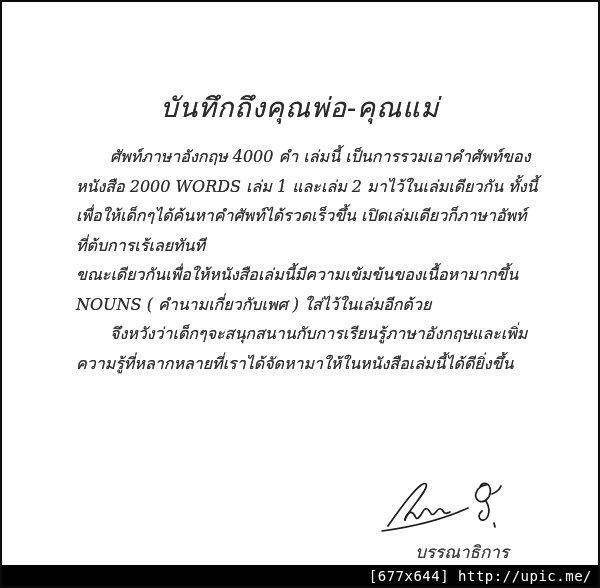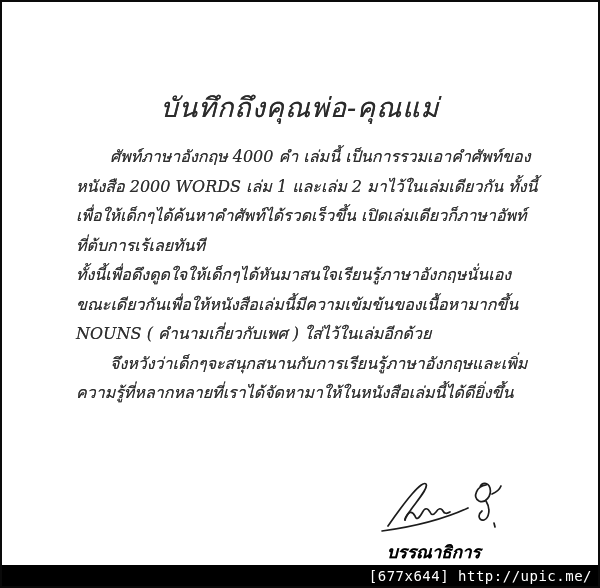--- a/index.html
+++ b/index.html
@@ -43,26 +43,25 @@
   .signature-block {
     position: absolute;
     left: 370px; top: 472px;
     width: 150px; height: 64px;
   }
   .signature-block svg { display: block; width: 150px; height: 64px; }
   .signature-caption {
     position: absolute;
     left: 385px; top: 536px;
     width: 150px;
-    text-align: left;
+    text-align: center;
     font-style: italic;
     font-size: 17px;
-    color: #000000;
+    color: #404040;
     text-shadow: 0 0 0.3px #666;
-    font-weight: bold;
   }
   .watermark-bar {
     position: absolute;
     left: 0; right: 0; bottom: 0;
     height: 21px;
     background: #000000;
     display: flex;
     align-items: center;
     justify-content: flex-end;
     padding-right: 6px;
@@ -80,21 +79,20 @@
 
 <div class="scan-frame">
 
   <div class="doc-title">บันทึกถึงคุณพ่อ-คุณแม่</div>
 
   <div class="doc-body">
     <div class="doc-line para-start">ศัพท์ภาษาอังกฤษ 4000 คำ เล่มนี้ เป็นการรวมเอาคำศัพท์ของ</div>
     <div class="doc-line">หนังสือ 2000 WORDS เล่ม 1 และเล่ม 2 มาไว้ในเล่มเดียวกัน ทั้งนี้</div>
     <div class="doc-line">เพื่อให้เด็กๆได้ค้นหาคำศัพท์ได้รวดเร็วขึ้น เปิดเล่มเดียวก็ภาษาอัพท์</div>
     <div class="doc-line">ที่ต้บการเร้เลยทันที</div>
-    <div class="doc-line">ทั้งนี้เพื่อดึงดูดใจให้เด็กๆได้หันมาสนใจเรียนรู้ภาษาอังกฤษนั่นเอง</div>
     <div class="doc-line">ขณะเดียวกันเพื่อให้หนังสือเล่มนี้มีความเข้มข้นของเนื้อหามากขึ้น</div>
     <div class="doc-line">NOUNS ( คำนามเกี่ยวกับเพศ ) ใส่ไว้ในเล่มอีกด้วย</div>
     <div class="doc-line para-start">จึงหวังว่าเด็กๆจะสนุกสนานกับการเรียนรู้ภาษาอังกฤษและเพิ่ม</div>
     <div class="doc-line">ความรู้ที่หลากหลายที่เราได้จัดหามาให้ในหนังสือเล่มนี้ได้ดียิ่งขึ้น</div>
   </div>
 
   <div class="signature-block">
     <svg viewBox="0 0 150 64" xmlns="http://www.w3.org/2000/svg" fill="none" stroke="#1c1c1c" stroke-width="1.7" stroke-linecap="round" stroke-linejoin="round">
       <path d="M 16 52 C 34 26, 50 6, 54 10 C 57 14, 44 28, 38 37 C 34 42, 32 45, 33 46"></path>
       <path d="M 33 46 q 5 -13 10 -4 q 2 6 7 -3 q 4 -8 8 -1 q 2 5 6 0 q 4 -6 7 -1 q 2 4 7 1"></path>

